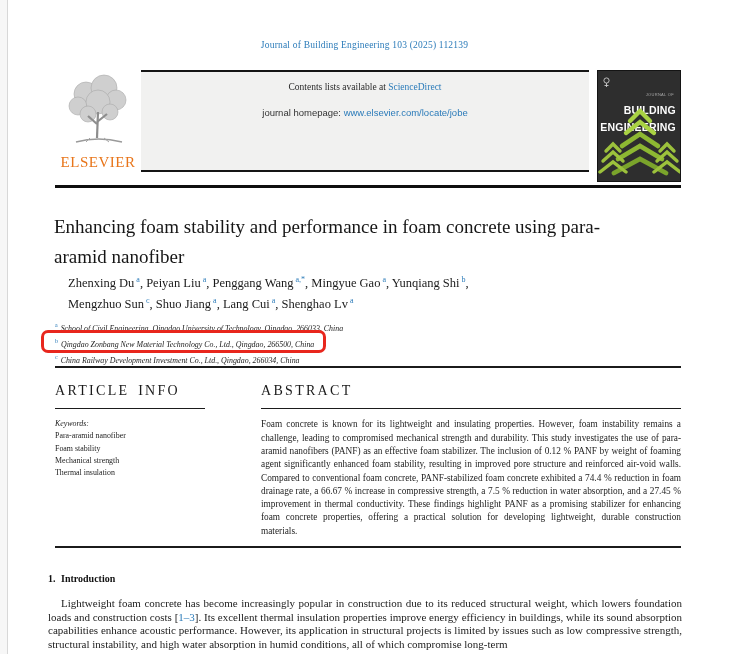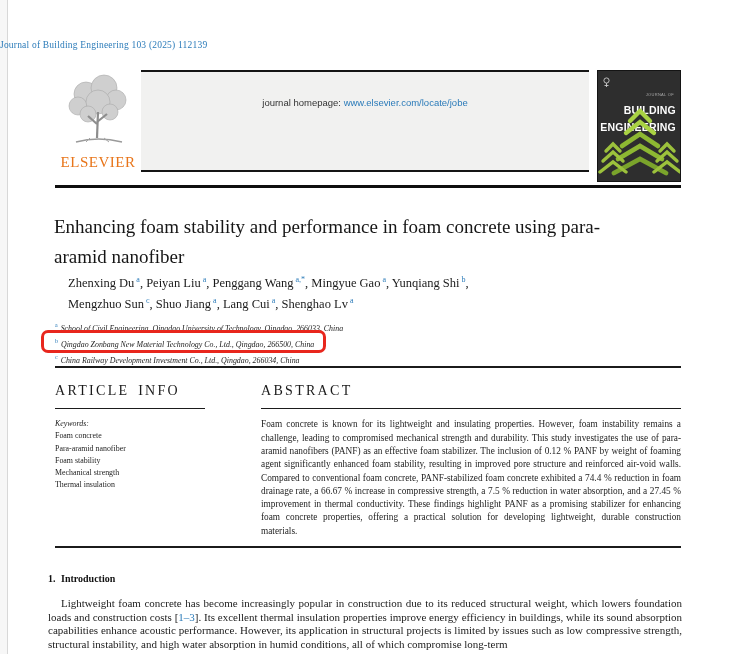--- a/index.html
+++ b/index.html
@@ -7,21 +7,21 @@
   body {
     position:relative; background:#ffffff; overflow:hidden;
     font-family:"Liberation Serif","DejaVu Serif",serif; color:#1c1c1c;
     -webkit-font-smoothing:antialiased;
   }
   .page-edge { position:absolute; left:0; top:0; width:8px; height:100%;
     background:#f7f7f7; border-right:1px solid #d8d8d8; }
 
   
   .citation { position:absolute; top:40px; left:0; width:100%;
-    font-size:9.5px; color:#2b7bb9; letter-spacing:.2px; }
+    text-align:center; font-size:9.5px; color:#2b7bb9; letter-spacing:.2px; }
 
   
   .header-row { position:absolute; top:70px; left:55px; width:626px;
     display:flex; align-items:flex-start; }
   .logo-block { width:86px; height:100px; padding-top:2px; text-align:center; }
   .logo-block svg { display:block; margin:0 auto; }
   .elsevier-word { font-size:15px; color:#e8751a; letter-spacing:.5px;
     margin-top:2px; font-family:"Liberation Serif",serif; }
   .header-box { width:448px; height:102px; background:#f1f1f0;
     border-top:2px solid #151515; border-bottom:2px solid #151515;
@@ -115,20 +115,21 @@
         <g stroke="#a5a5a5" stroke-width="1">
             <path d="M28 66 L24 70"></path>
             <path d="M42 66 L47 70"></path>
           </g>
       </svg>
     </span>
     <div class="elsevier-word">ELSEVIER</div>
   </div>
 
   <div class="header-box">
+    <div class="contents-line"><span>Contents lists available at </span><span class="lnk">ScienceDirect</span></div>
     <div class="homepage-line"><span>journal homepage: </span><span class="lnk">www.elsevier.com/locate/jobe</span></div>
   </div>
 
   <div class="cover">
     <span class="cover-emblem">
       <svg width="9" height="11" viewBox="0 0 9 11">
         <circle cx="4.5" cy="3.5" r="2.6" fill="none" stroke="#e8e8e8" stroke-width="0.9"></circle>
         <path d="M4.5 6 L4.5 10 M2.5 8.5 L6.5 8.5" stroke="#e8e8e8" stroke-width="0.9"></path>
       </svg>
     </span>
@@ -185,21 +186,20 @@
     </div>
   </div>
 
 <div class="rule-1"></div>
 
 <div class="info-col">
   <div class="sec-heading">ARTICLE INFO</div>
   <div class="head-underline"></div>
   <div class="kw-label">Keywords:</div>
   <div>
-      <div class="kw-item">Foam concrete</div>
       <div class="kw-item">Para-aramid nanofiber</div>
       <div class="kw-item">Foam stability</div>
       <div class="kw-item">Mechanical strength</div>
       <div class="kw-item">Thermal insulation</div>
     </div>
 </div>
 
 <div class="abs-col">
   <div class="sec-heading">ABSTRACT</div>
   <div class="head-underline"></div>

